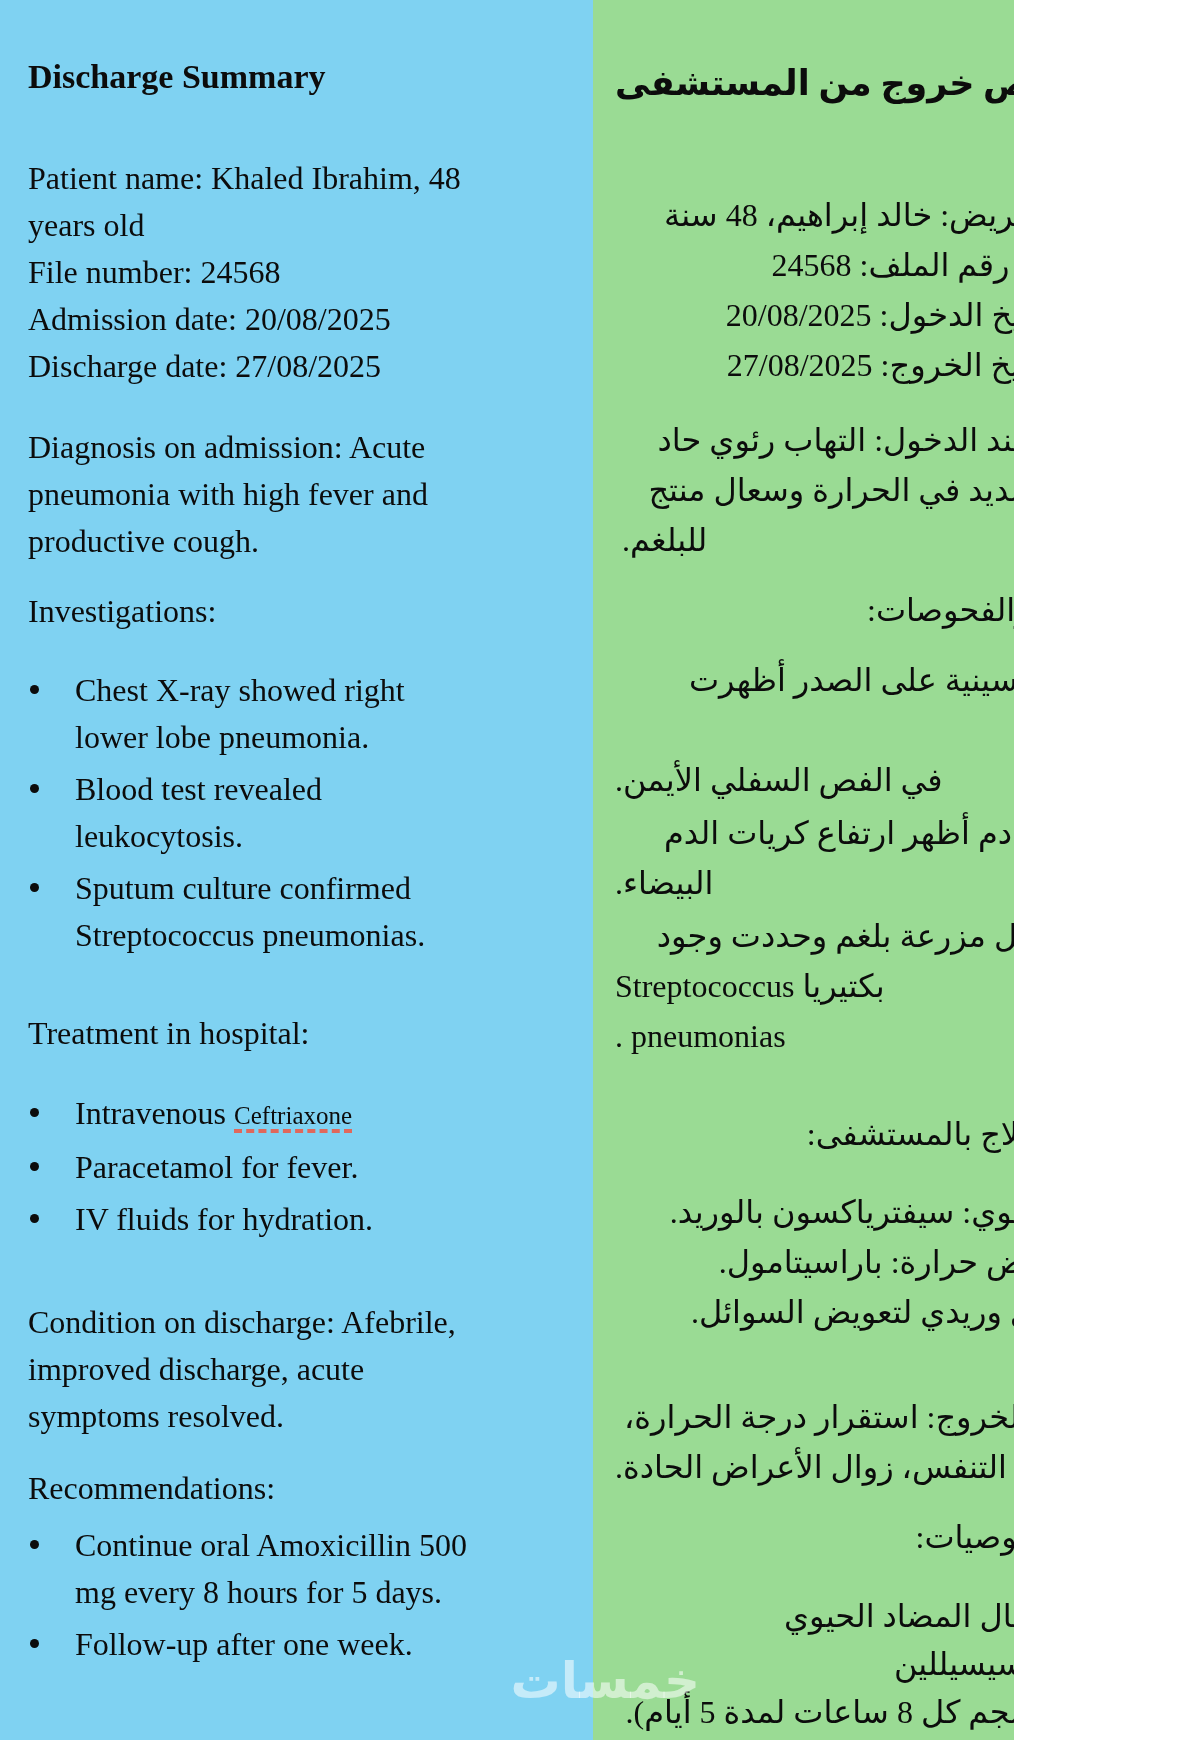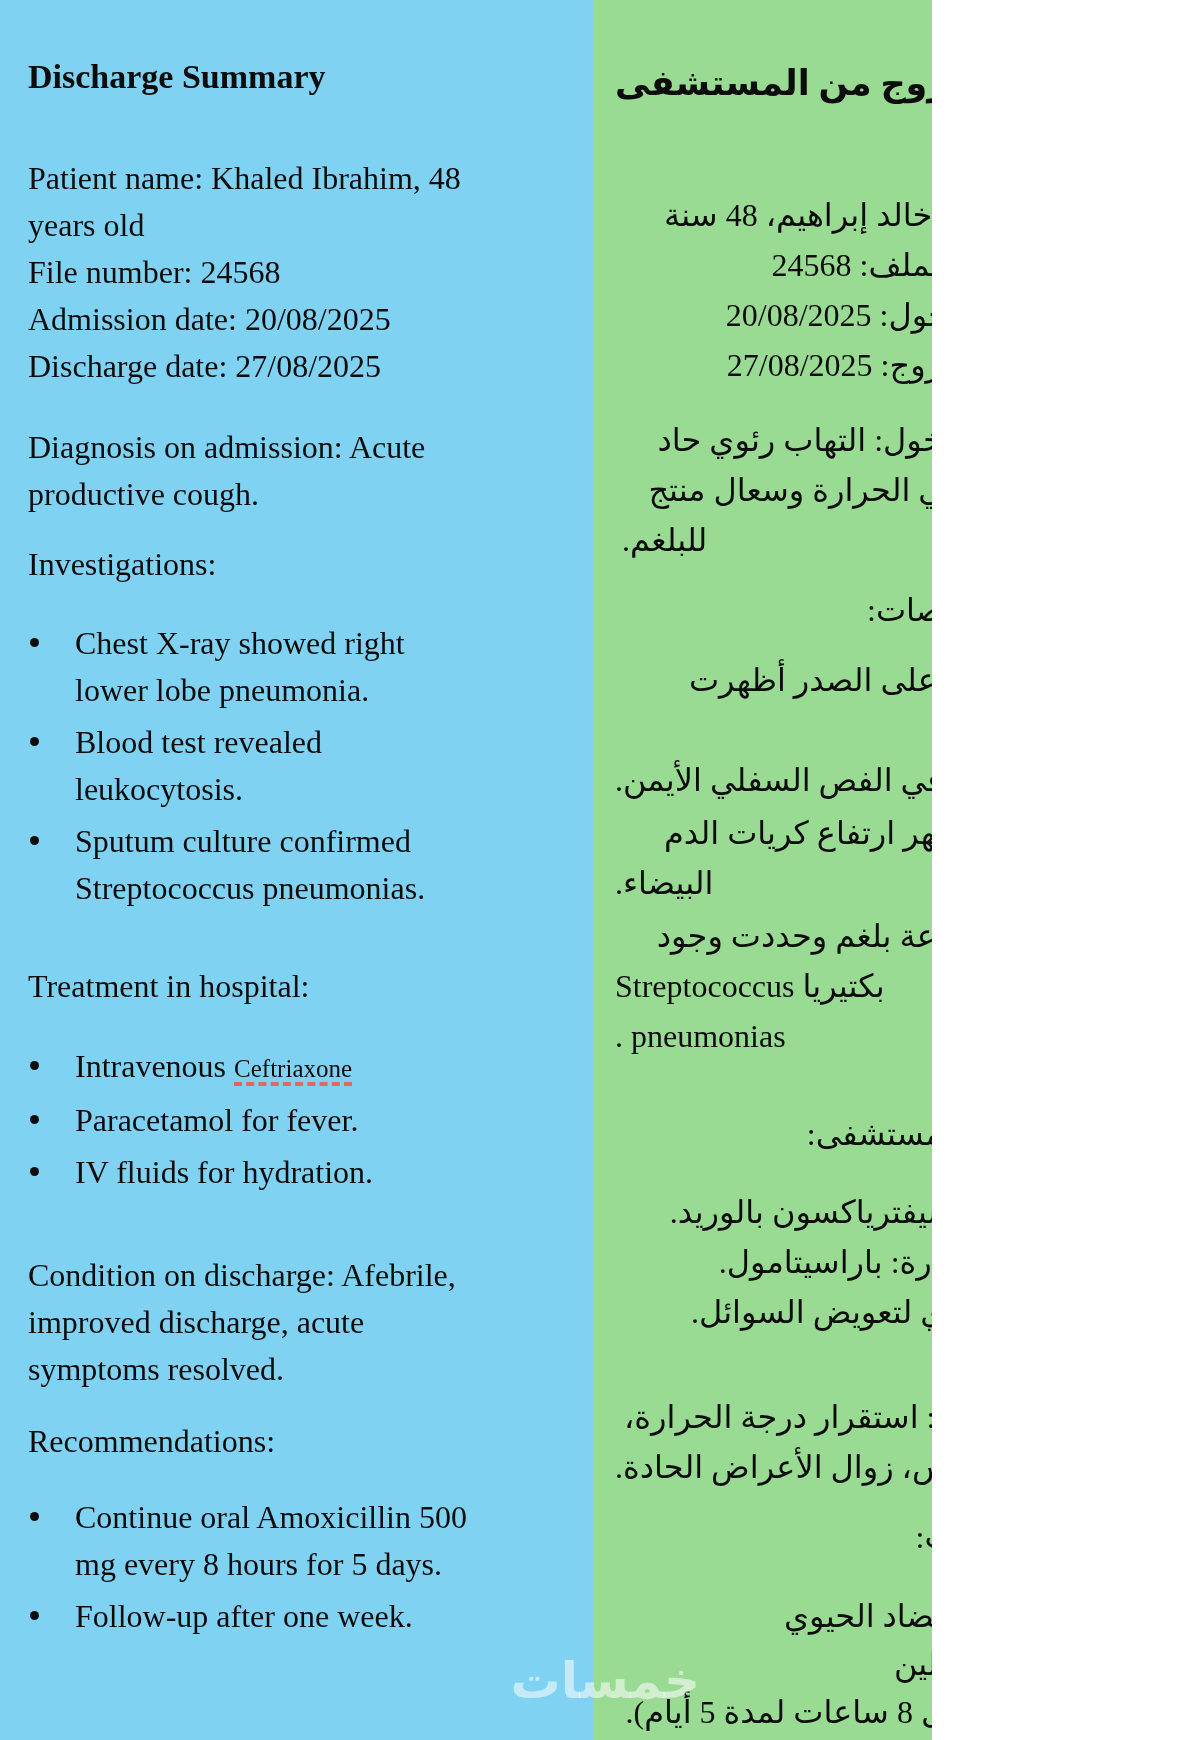--- a/index.html
+++ b/index.html
@@ -1,17 +1,17 @@
 <!DOCTYPE html>
 <html style="--left-bg: #7FD2F2; --right-bg: #9ADB94; --underline: #E0685C;"><head>
 <meta charset="utf-8">
 <style>
   html,body{margin:0;padding:0;background:#ffffff;}
   .page{
-    position:relative;width:932px;height:1740px;overflow:hidden;
+    position:relative;width:1014px;height:1740px;overflow:hidden;
     font-family:"Liberation Serif","DejaVu Serif",serif;color:#0c0c0c;
   }
   .col{position:absolute;top:0;height:100%;box-sizing:border-box;}
   .col-left{left:0;width:593px;background:var(--left-bg,#7FD2F2);padding:57px 30px 0 28px;}
   .col-right{
     left:593px;width:587px;background:var(--right-bg,#9ADB94);
     padding:63px 14px 0 22px;direction:rtl;
     font-family:"Liberation Serif","DejaVu Sans",serif;
   }
 
@@ -19,21 +19,21 @@
   .en-title{font-size:34px;font-weight:700;line-height:40px;}
   .en{font-size:32px;line-height:47px;}
   .en-patient{margin-top:58px;}
   .en-diagnosis{margin-top:34px;}
   .en-heading{margin-top:23px;font-size:32px;line-height:47px;}
   .en-heading.h-treat{margin-top:51px;}
   .en-heading.h-rec{margin-top:25px;}
   ul{list-style:none;margin:0;padding:0;}
   .en-bullets{margin-top:32px;}
   .en-bullets.b-treat{margin-top:33px;}
-  .en-bullets.b-rec{margin-top:29px;}
+  .en-bullets.b-rec{margin-top:10px;}
   .en-bullets li{position:relative;padding-left:47px;}
   .en-bullets li + li{margin-top:5px;}
   .en-dot{position:absolute;left:2px;top:18px;width:9px;height:9px;border-radius:50%;background:#0c0c0c;}
   .en-condition{margin-top:56px;}
   .drug{
     font-size:25px;
     border-bottom:4px dashed var(--underline,#E0685C);
     padding-bottom:0px;
   }
 
@@ -78,20 +78,21 @@
     <div class="en en-patient">
       <div class="ln">Patient name: Khaled Ibrahim, 48</div>
       <div class="ln">years old</div>
       <div class="ln">File number: 24568</div>
       <div class="ln">Admission date: 20/08/2025</div>
       <div class="ln">Discharge date: 27/08/2025</div>
     </div>
 
     <div class="en en-diagnosis">
       <div class="ln">Diagnosis on admission: Acute</div>
+      <div class="ln">pneumonia with high fever and</div>
       <div class="ln">productive cough.</div>
     </div>
 
     <div class="en-heading">Investigations:</div>
 
     <ul class="en en-bullets">
       <li>
         <span class="en-dot"></span>
         <div class="ln">Chest X-ray showed right</div>
         <div class="ln">lower lobe pneumonia.</div>

